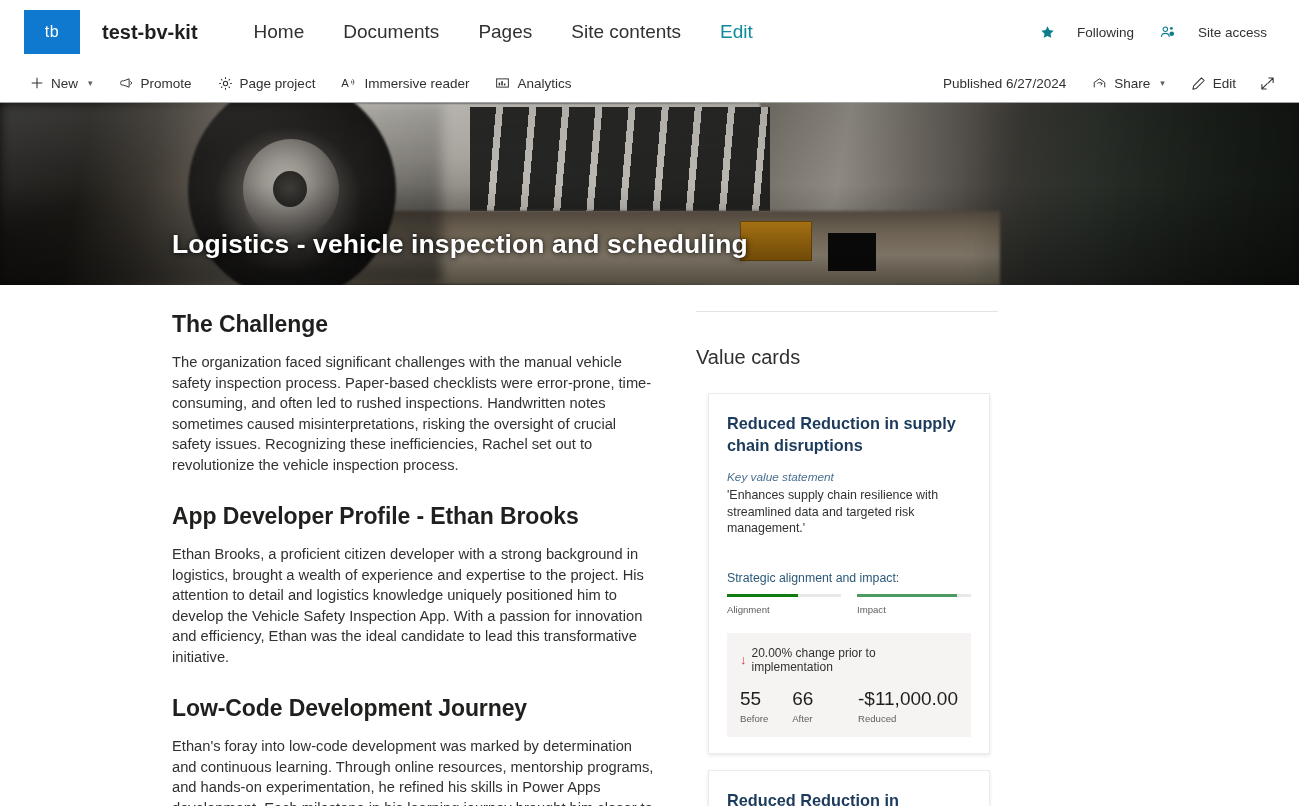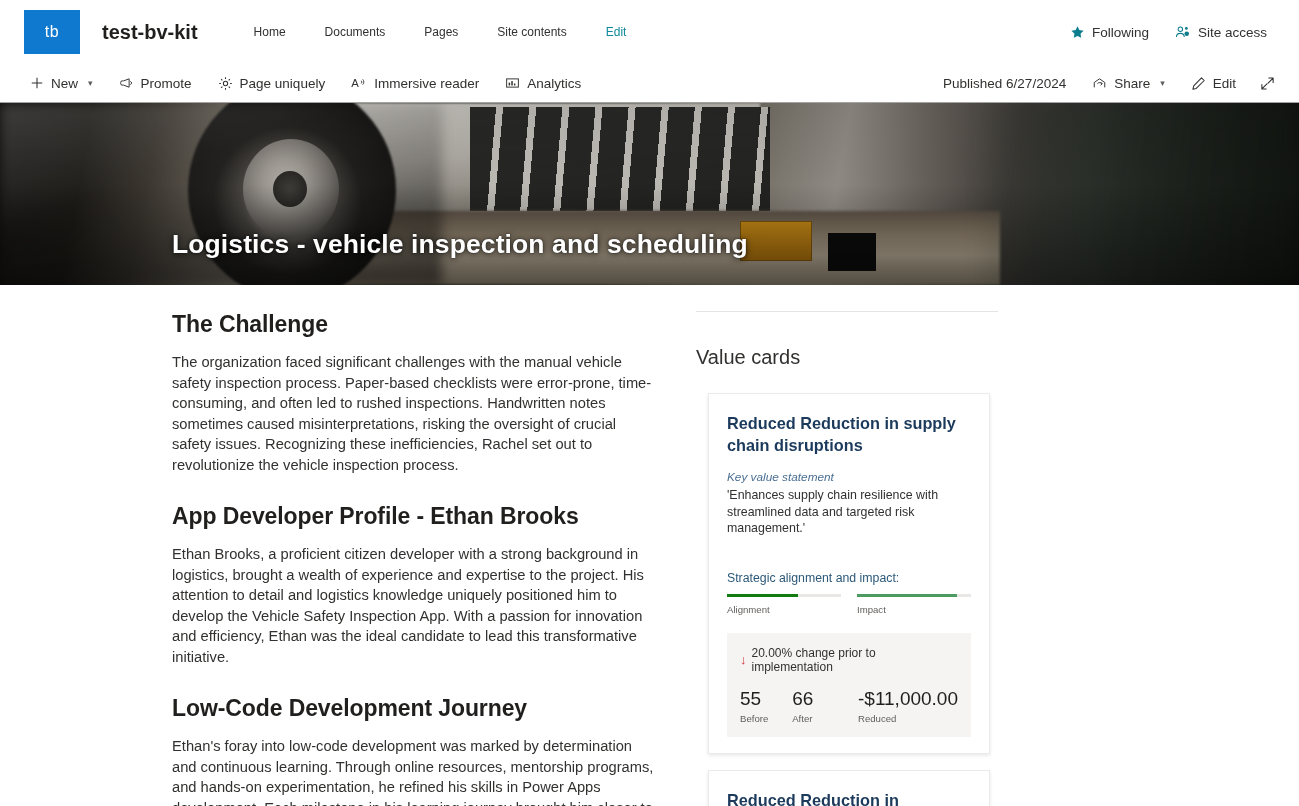--- a/index.html
+++ b/index.html
@@ -36,37 +36,37 @@
     margin-left: 22px;
     white-space: nowrap;
   }
   .site-nav {
     display: flex;
     align-items: center;
     gap: 27px;
     margin-left: 44px;
   }
   .site-nav a {
-    font-size: 12px;
+    font-size: 19px;
     color: #323130;
     text-decoration: none;
     white-space: nowrap;
     padding-left: 12px;
   }
   .site-nav a.edit-link { color: #0d8a9c; }
 
   .header-right {
     margin-left: auto;
     display: flex;
     align-items: center;
     gap: 26px;
     padding-right: 8px;
   }
   .hr-item {
-    display: flex; align-items: center; gap: 7px;
+    display: flex; align-items: center; gap: 22px;
     font-size: 13.5px; color: #323130;
     white-space: nowrap;
   }
   .hr-item .ico { display: flex; align-items: center; color: #0d7d8e; }
 
   
   .command-bar {
     height: 39px;
     display: flex;
     align-items: center;
@@ -369,21 +369,21 @@
 
   <div class="cmd">
     <span class="ico">
       <svg width="15" height="15" viewBox="0 0 16 16">
         <circle cx="8" cy="8" r="2.3" fill="none" stroke="#323130" stroke-width="1.1"></circle>
         <g stroke="#323130" stroke-width="1.1">
           <path d="M8 1.3v1.8M8 12.9v1.8M1.3 8h1.8M12.9 8h1.8M3.3 3.3l1.3 1.3M11.4 11.4l1.3 1.3M12.7 3.3l-1.3 1.3M4.6 11.4l-1.3 1.3"></path>
         </g>
       </svg>
     </span>
-    <span>Page uniquely</span>
+    <span>Page project</span>
   </div>
 
   <div class="cmd">
     <span class="ico">
       <svg width="16" height="14" viewBox="0 0 18 16">
         <text x="0" y="13" font-family="Liberation Sans, sans-serif" font-size="13" fill="#323130">A</text>
         <path d="M11.6 5.4a2.2 2.2 0 0 1 0 3.1M13.2 3.8a4.3 4.3 0 0 1 0 6.2" fill="none" stroke="#323130" stroke-width="1"></path>
       </svg>
     </span>
     <span>Immersive reader</span>

